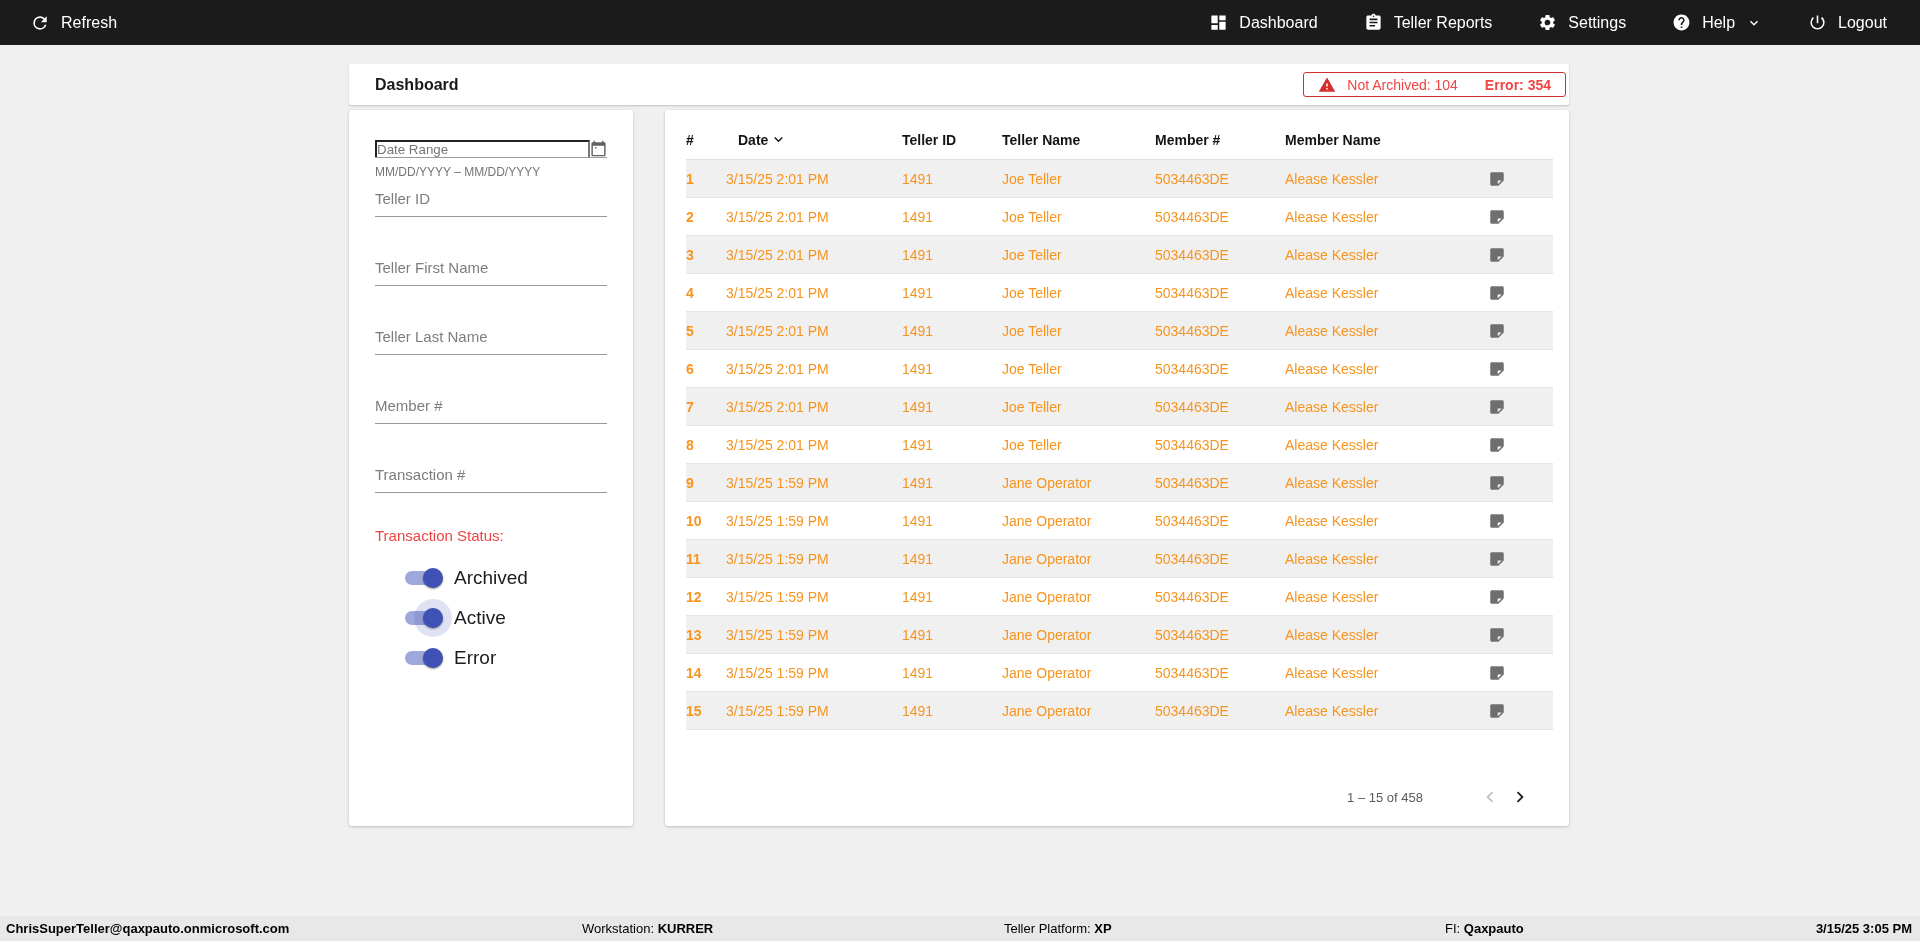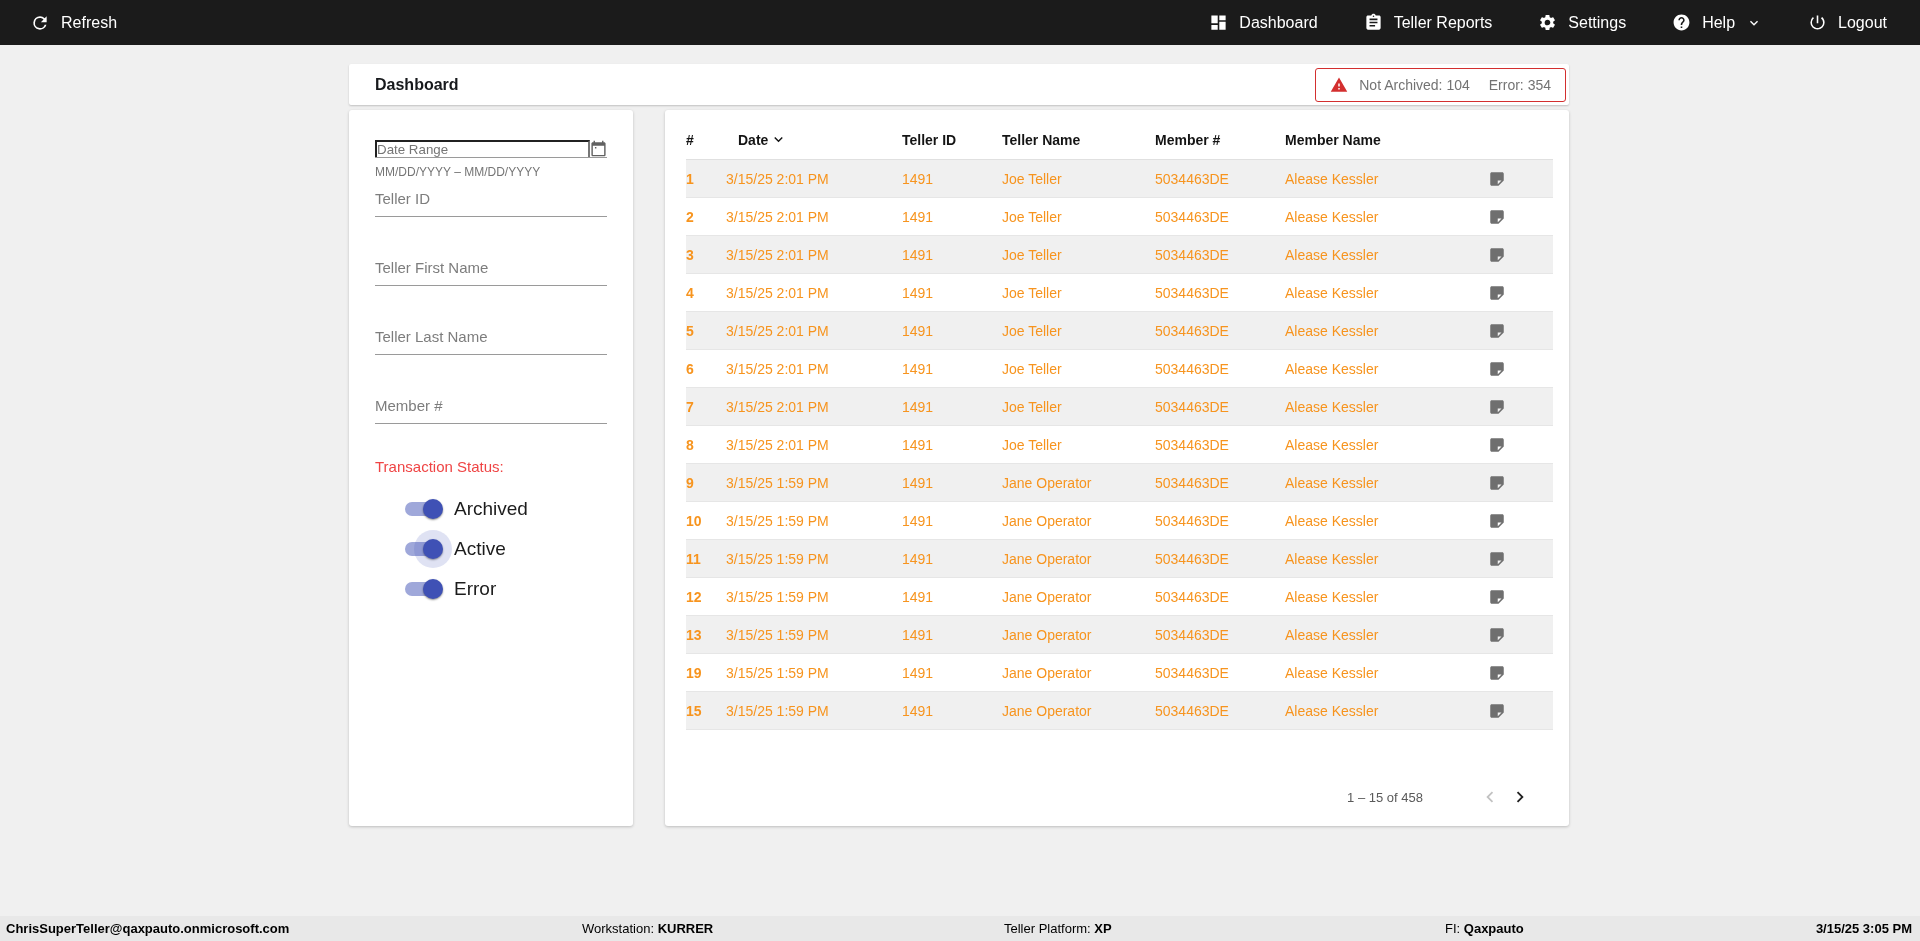--- a/index.html
+++ b/index.html
@@ -29,24 +29,24 @@
   .header-bar {
     height:41px; background:#fff; border-radius:2px;
     box-shadow:0 1px 2px rgba(0,0,0,.20);
     display:flex; align-items:center; justify-content:space-between;
     padding:0 3px 0 26px;
   }
   .page-title { font-size:16px; font-weight:bold; color:#17191c; }
   .alert {
     display:flex; align-items:center; gap:11px;
     border:1px solid #d32f2f; border-radius:3px;
-    height:34px; padding:0 14px; background:#fff;
-    color:#737373; font-size:14px;
-  }
-  .alert-part + .alert-part { margin-left:8px; }
+    height:25px; padding:0 14px; background:#fff;
+    color:#ef4444; font-size:14px;
+  }
+  .alert-part + .alert-part { margin-left:16px;font-weight:bold; }
 
   .cards { display:flex; gap:32px; margin-top:5px; align-items:flex-start; }
 
   
   .filter-card {
     width:284px; height:716px; background:#fff; border-radius:3px;
     box-shadow:0 1px 3px rgba(0,0,0,.22);
     padding:30px 26px 0 26px;
   }
   .field { margin-bottom:34px; }
@@ -235,20 +235,23 @@
       </div>
 
       <div class="field">
         <input type="text" placeholder="Teller Last Name" style="">
       </div>
 
       <div class="field">
         <input type="text" placeholder="Member #" style="">
       </div>
 
+      <div class="field">
+        <input type="text" placeholder="Transaction #" style="">
+      </div>
 
       <div class="status-label">Transaction Status:</div>
 
       <div class="toggle-row">
         <span class="switch">
             <span class="thumb"></span>
           </span>
         <span class="toggle-label">Archived</span>
       </div>
       <div class="toggle-row">
@@ -475,21 +478,21 @@
             <div class="td c-mname">Alease Kessler</div>
             <div class="td c-icon">
               <span class="note-btn">
                 <svg width="18" height="18" viewBox="0 0 24 24">
                   <path d="M19 3H5c-1.1 0-2 .9-2 2v14c0 1.1.9 2 2 2h9l7-7V5c0-1.1-.9-2-2-2zm-6 16v-5h5l-5 5z" fill="#6f6f6f"></path>
                 </svg>
               </span>
             </div>
           </div>
           <div class="trow">
-            <div class="td c-num">19</div>
+            <div class="td c-num">14</div>
             <div class="td c-date">3/15/25 1:59 PM</div>
             <div class="td c-tid">1491</div>
             <div class="td c-tname">Jane Operator</div>
             <div class="td c-member">5034463DE</div>
             <div class="td c-mname">Alease Kessler</div>
             <div class="td c-icon">
               <span class="note-btn">
                 <svg width="18" height="18" viewBox="0 0 24 24">
                   <path d="M19 3H5c-1.1 0-2 .9-2 2v14c0 1.1.9 2 2 2h9l7-7V5c0-1.1-.9-2-2-2zm-6 16v-5h5l-5 5z" fill="#6f6f6f"></path>
                 </svg>

